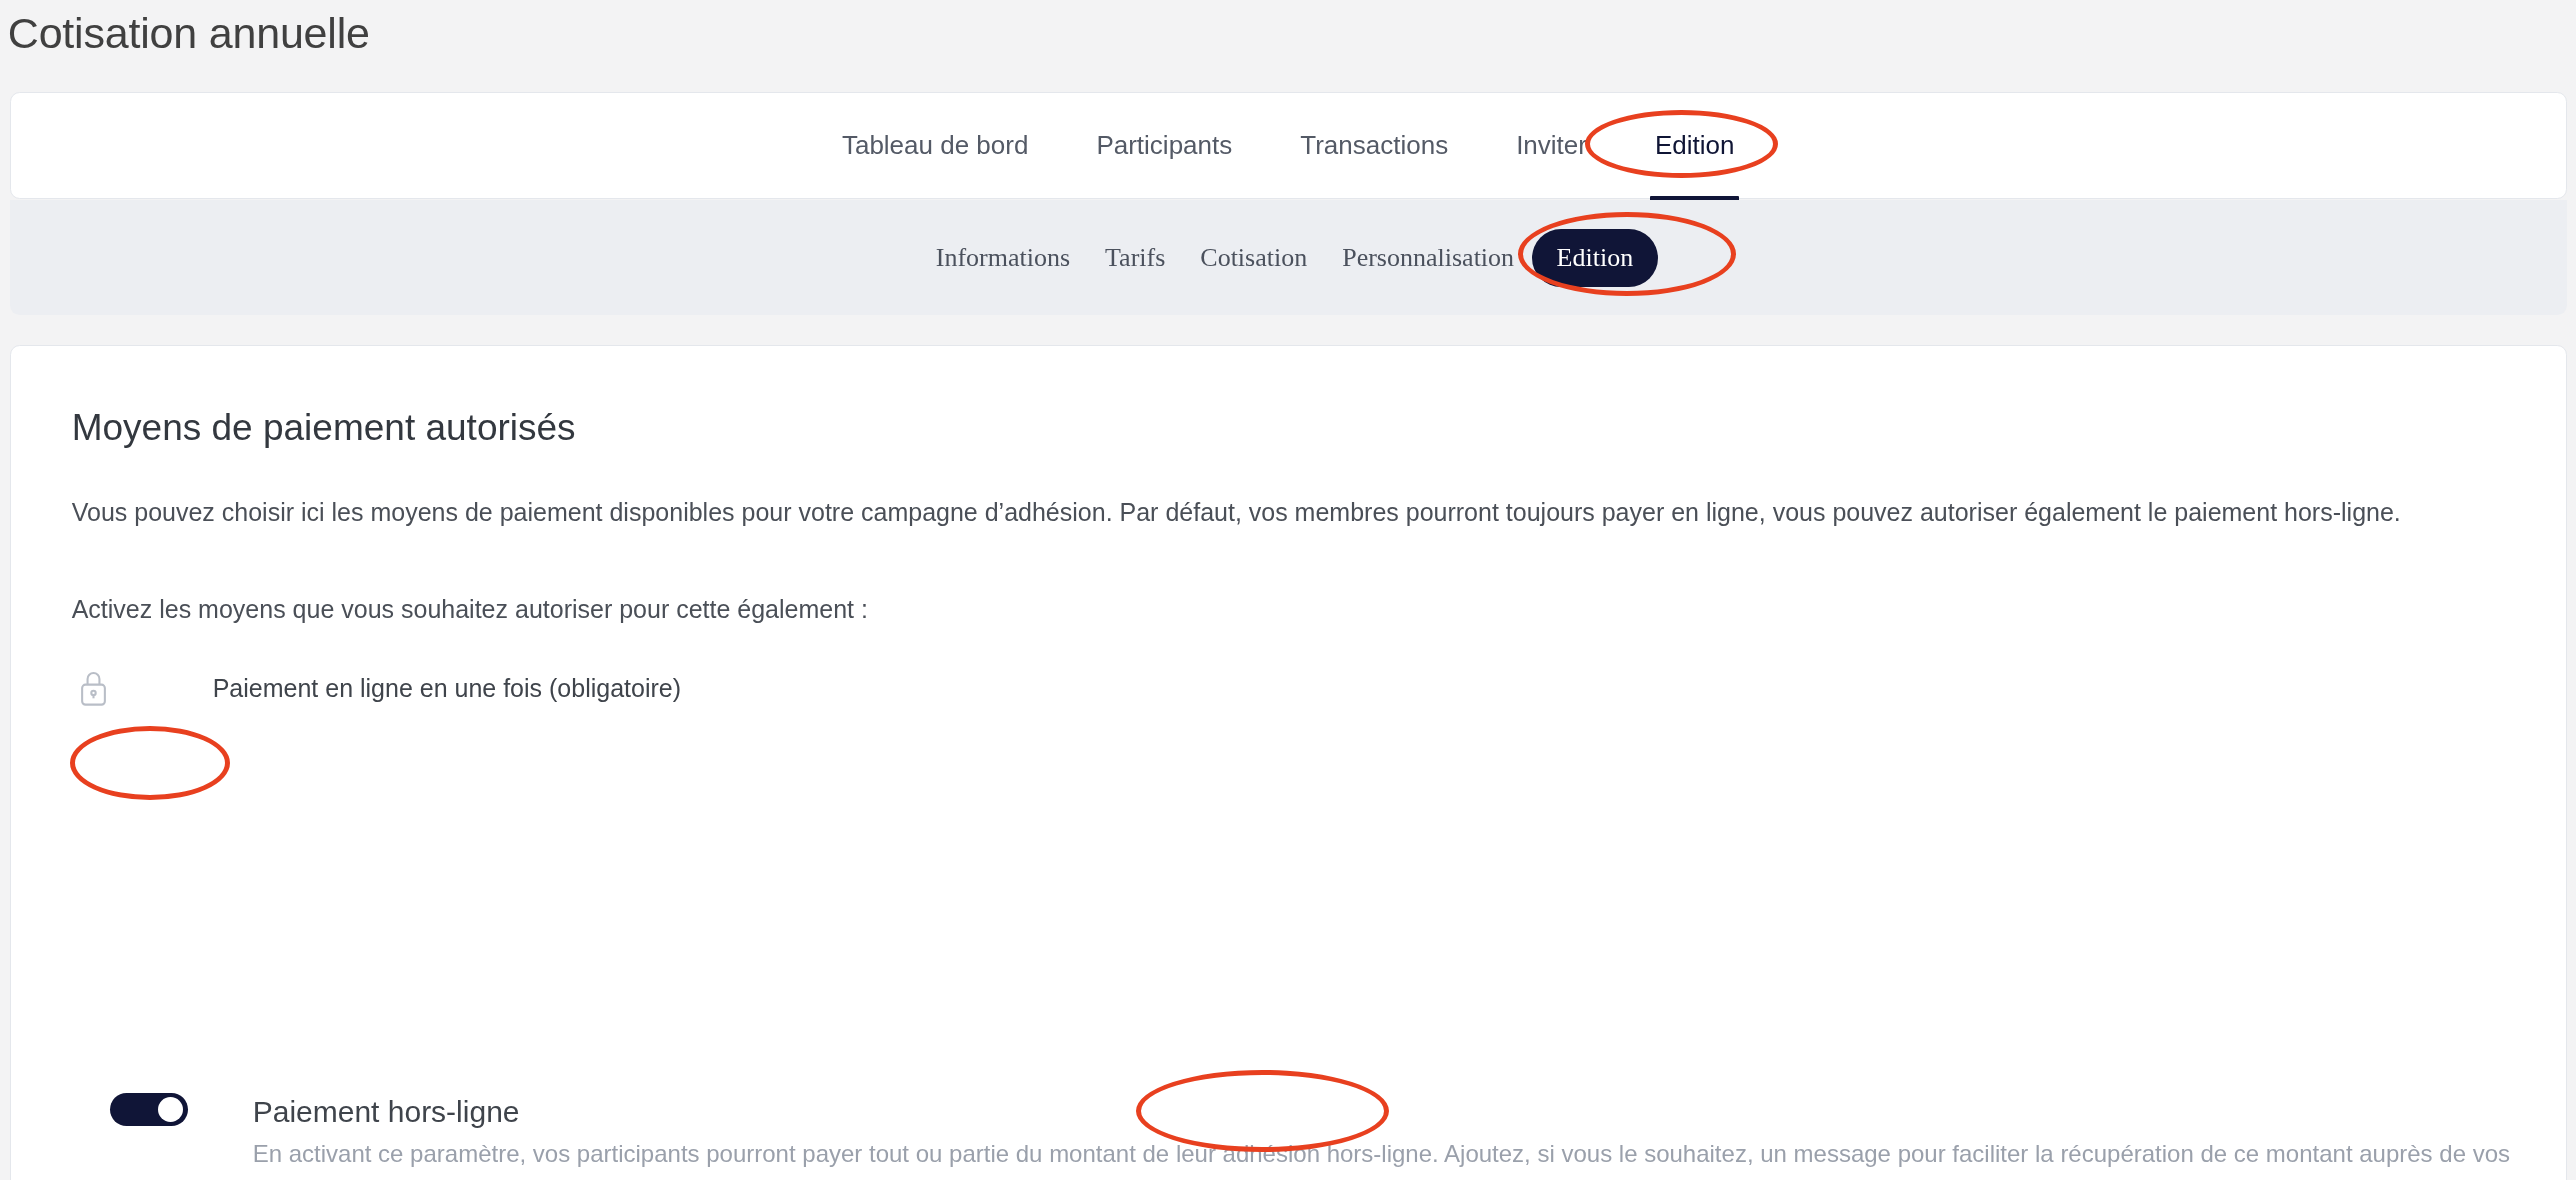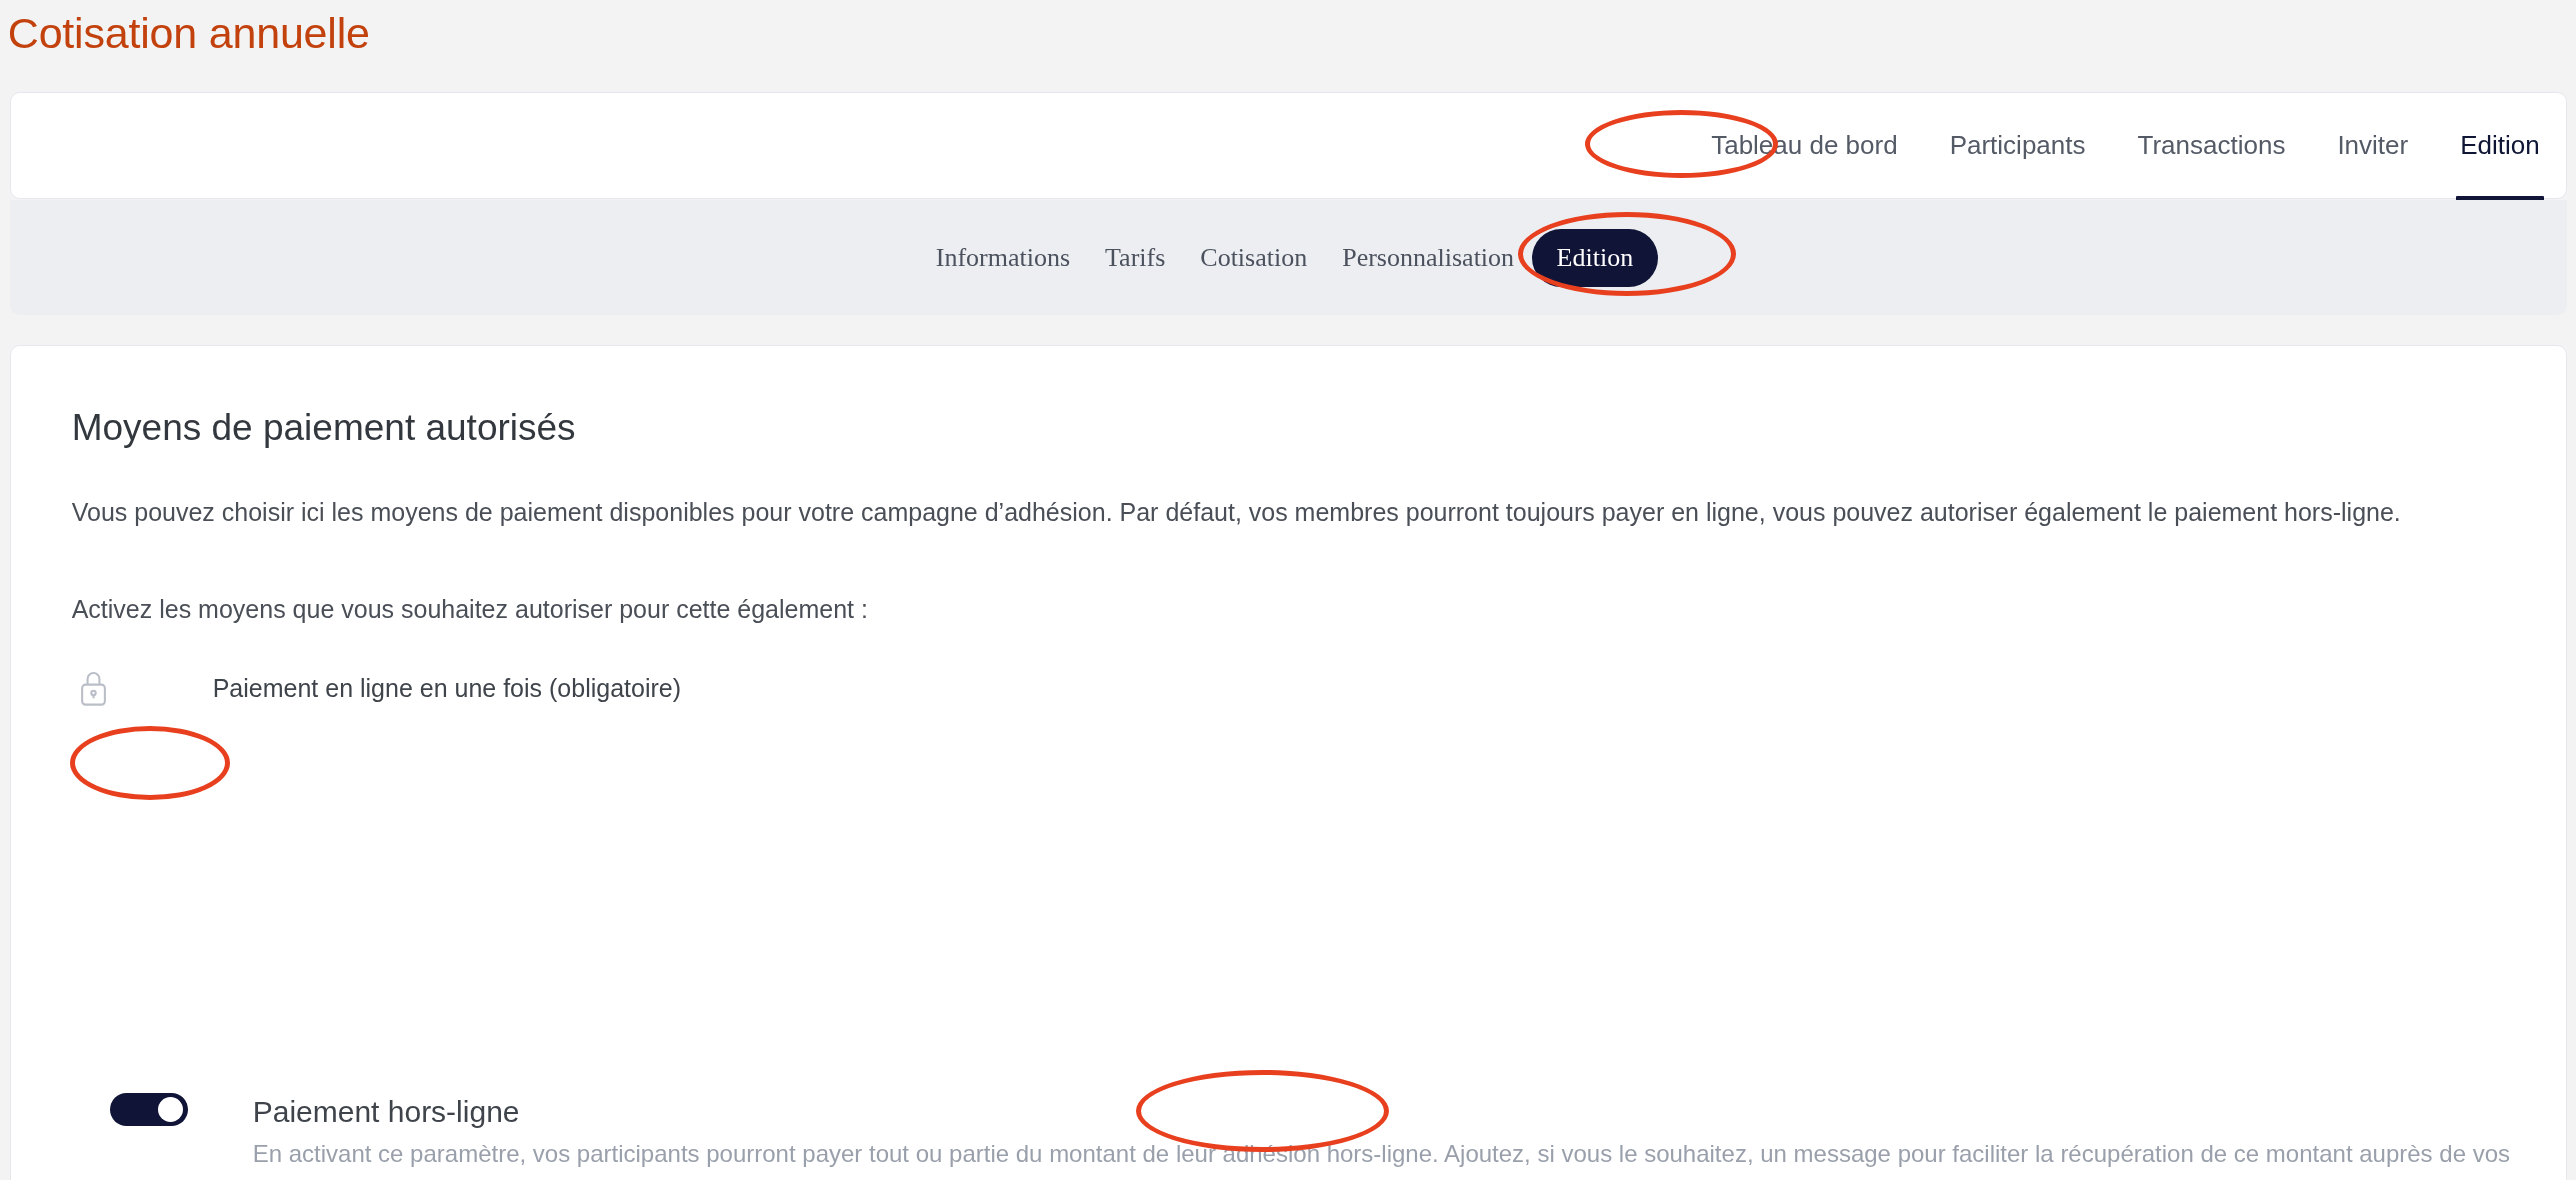--- a/index.html
+++ b/index.html
@@ -12,41 +12,41 @@
   }
 
   .page { position: relative; width: 2576px; height: 1181px; }
 
   
   .page-title {
     position: absolute;
     left: 7.8px; top: 7.8px;
     font-size: 43px;
     line-height: 51px;
-    color: #c2410c;
+    color: #404040;
     letter-spacing: -0.2px;
     white-space: nowrap;
   }
 
   
   .tabcard {
     position: absolute;
     left: 9.7px; top: 92px;
     width: 2557px; height: 107px;
     background: #ffffff;
     border: 1px solid #e4e7ec;
     border-radius: 9.7px;
   }
   .tabrow {
     position: absolute;
     left: 0; right: 0; top: 0; bottom: 0;
     display: flex;
     align-items: center;
-    justify-content: flex-end;
-    gap: 0px;
+    justify-content: center;
+    gap: 16px;
   }
   .tab {
     position: relative;
     padding: 0 26px;
     height: 107px;
     display: flex;
     align-items: center;
     font-size: 26px;
     color: #545a66;
     white-space: nowrap;

